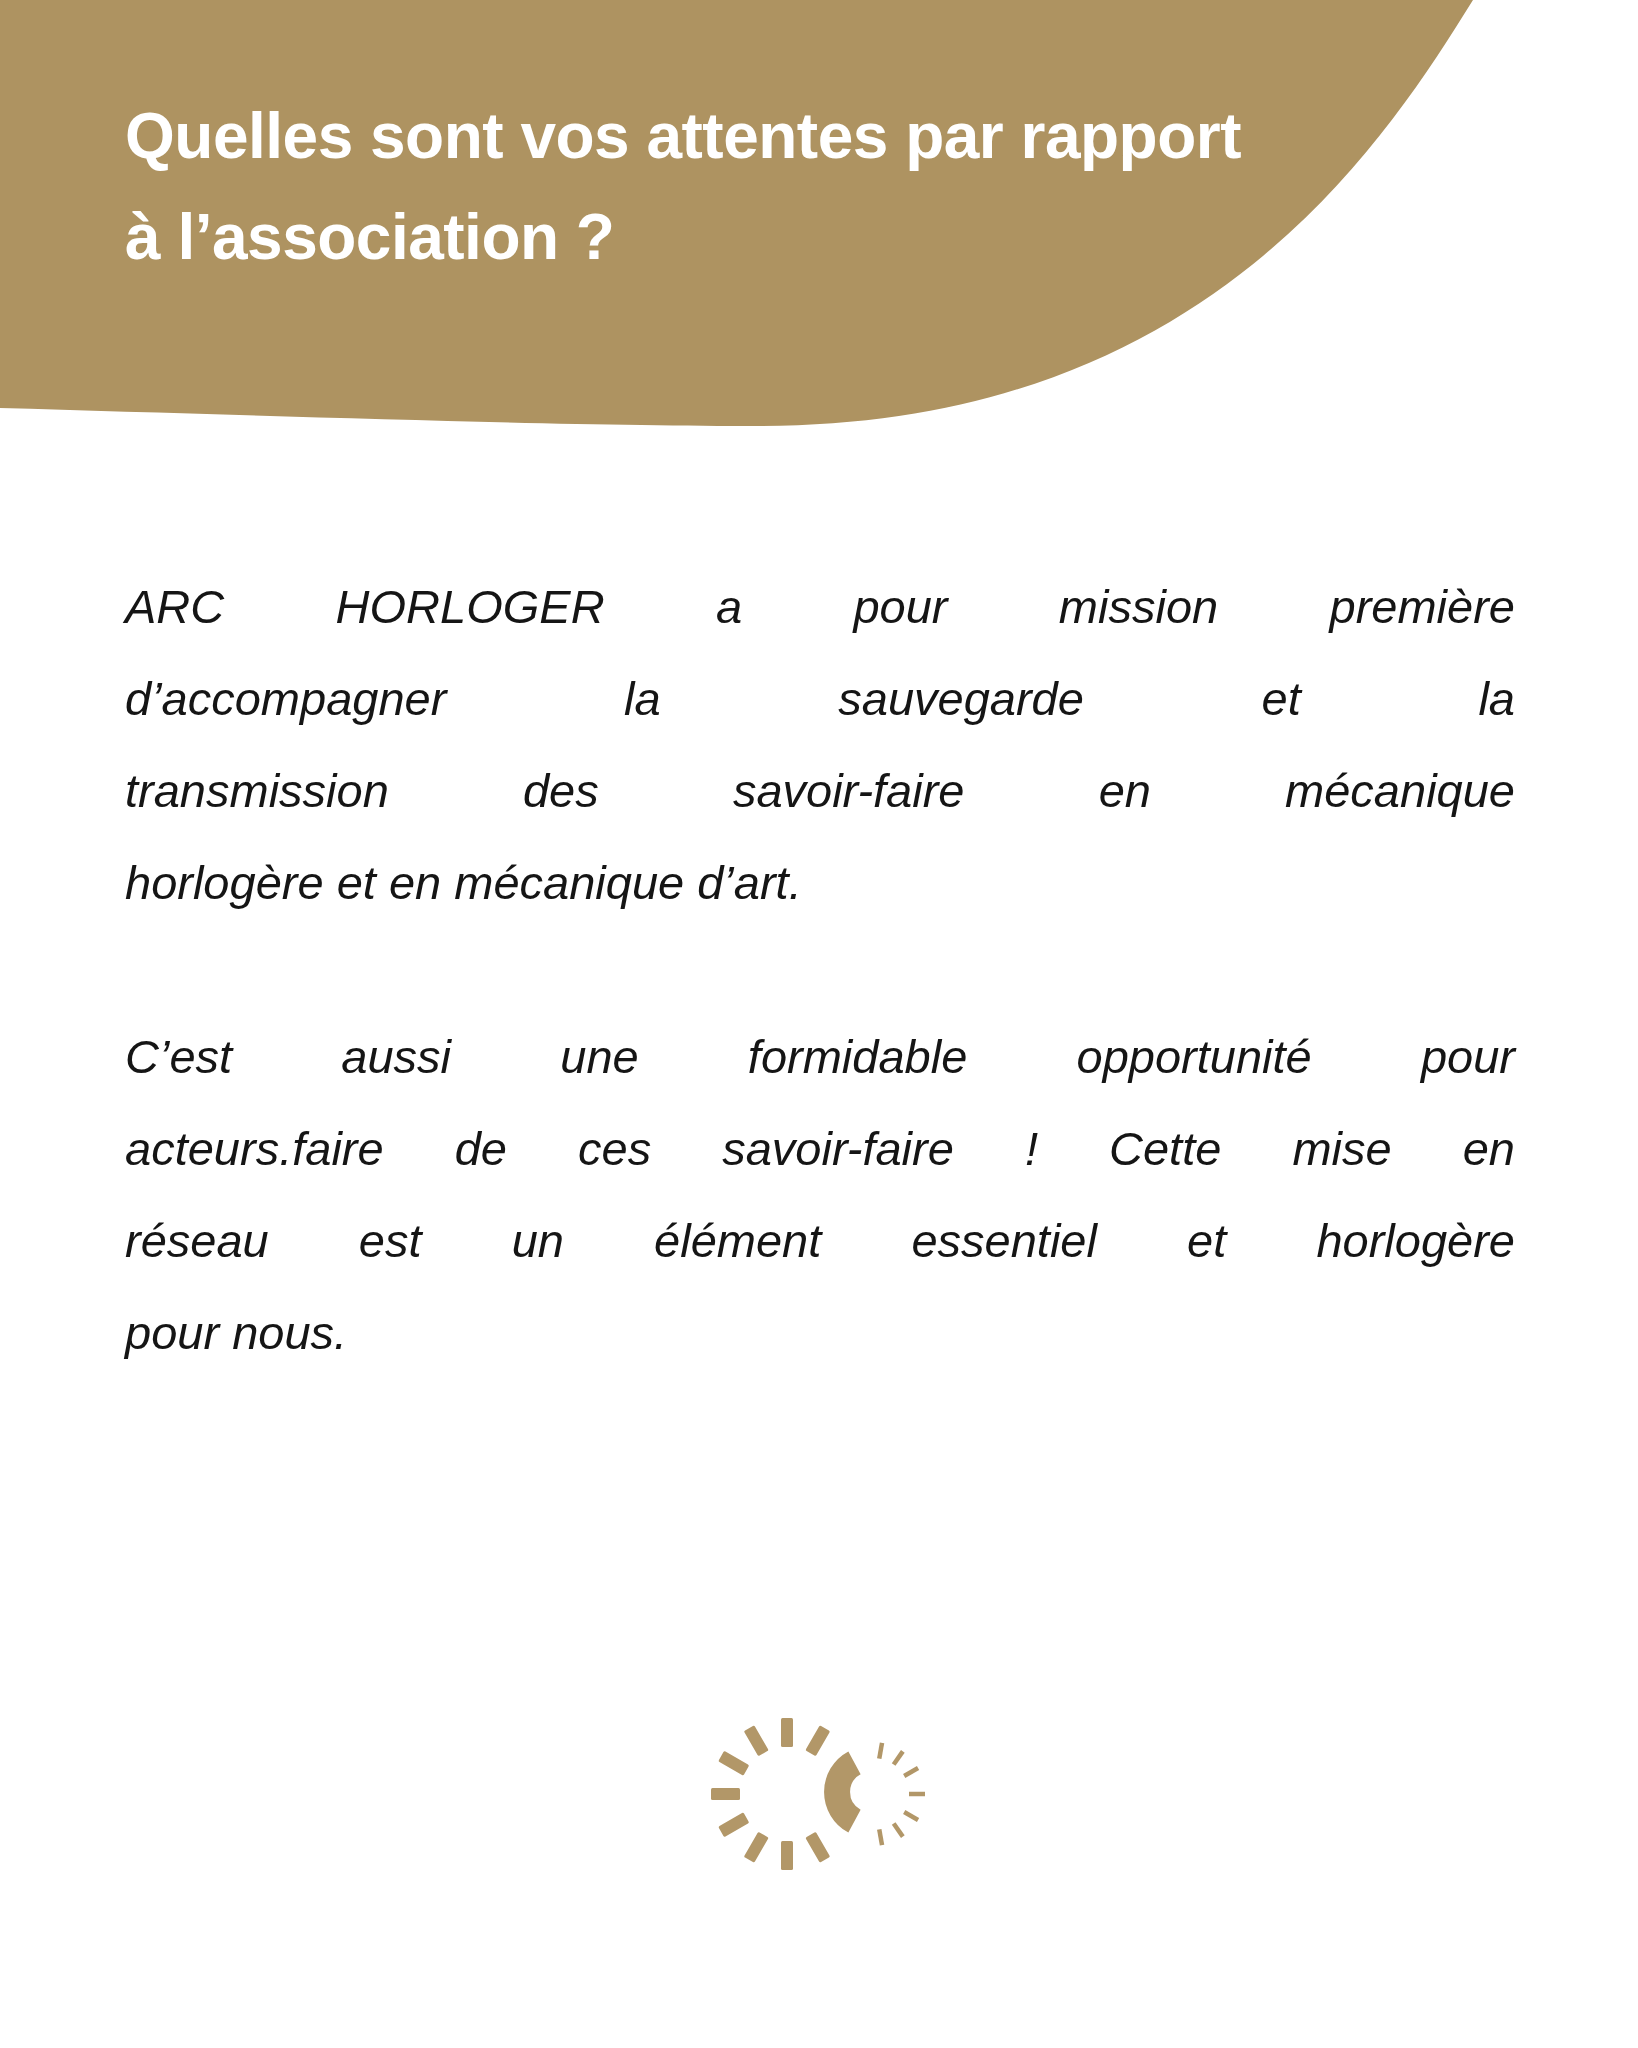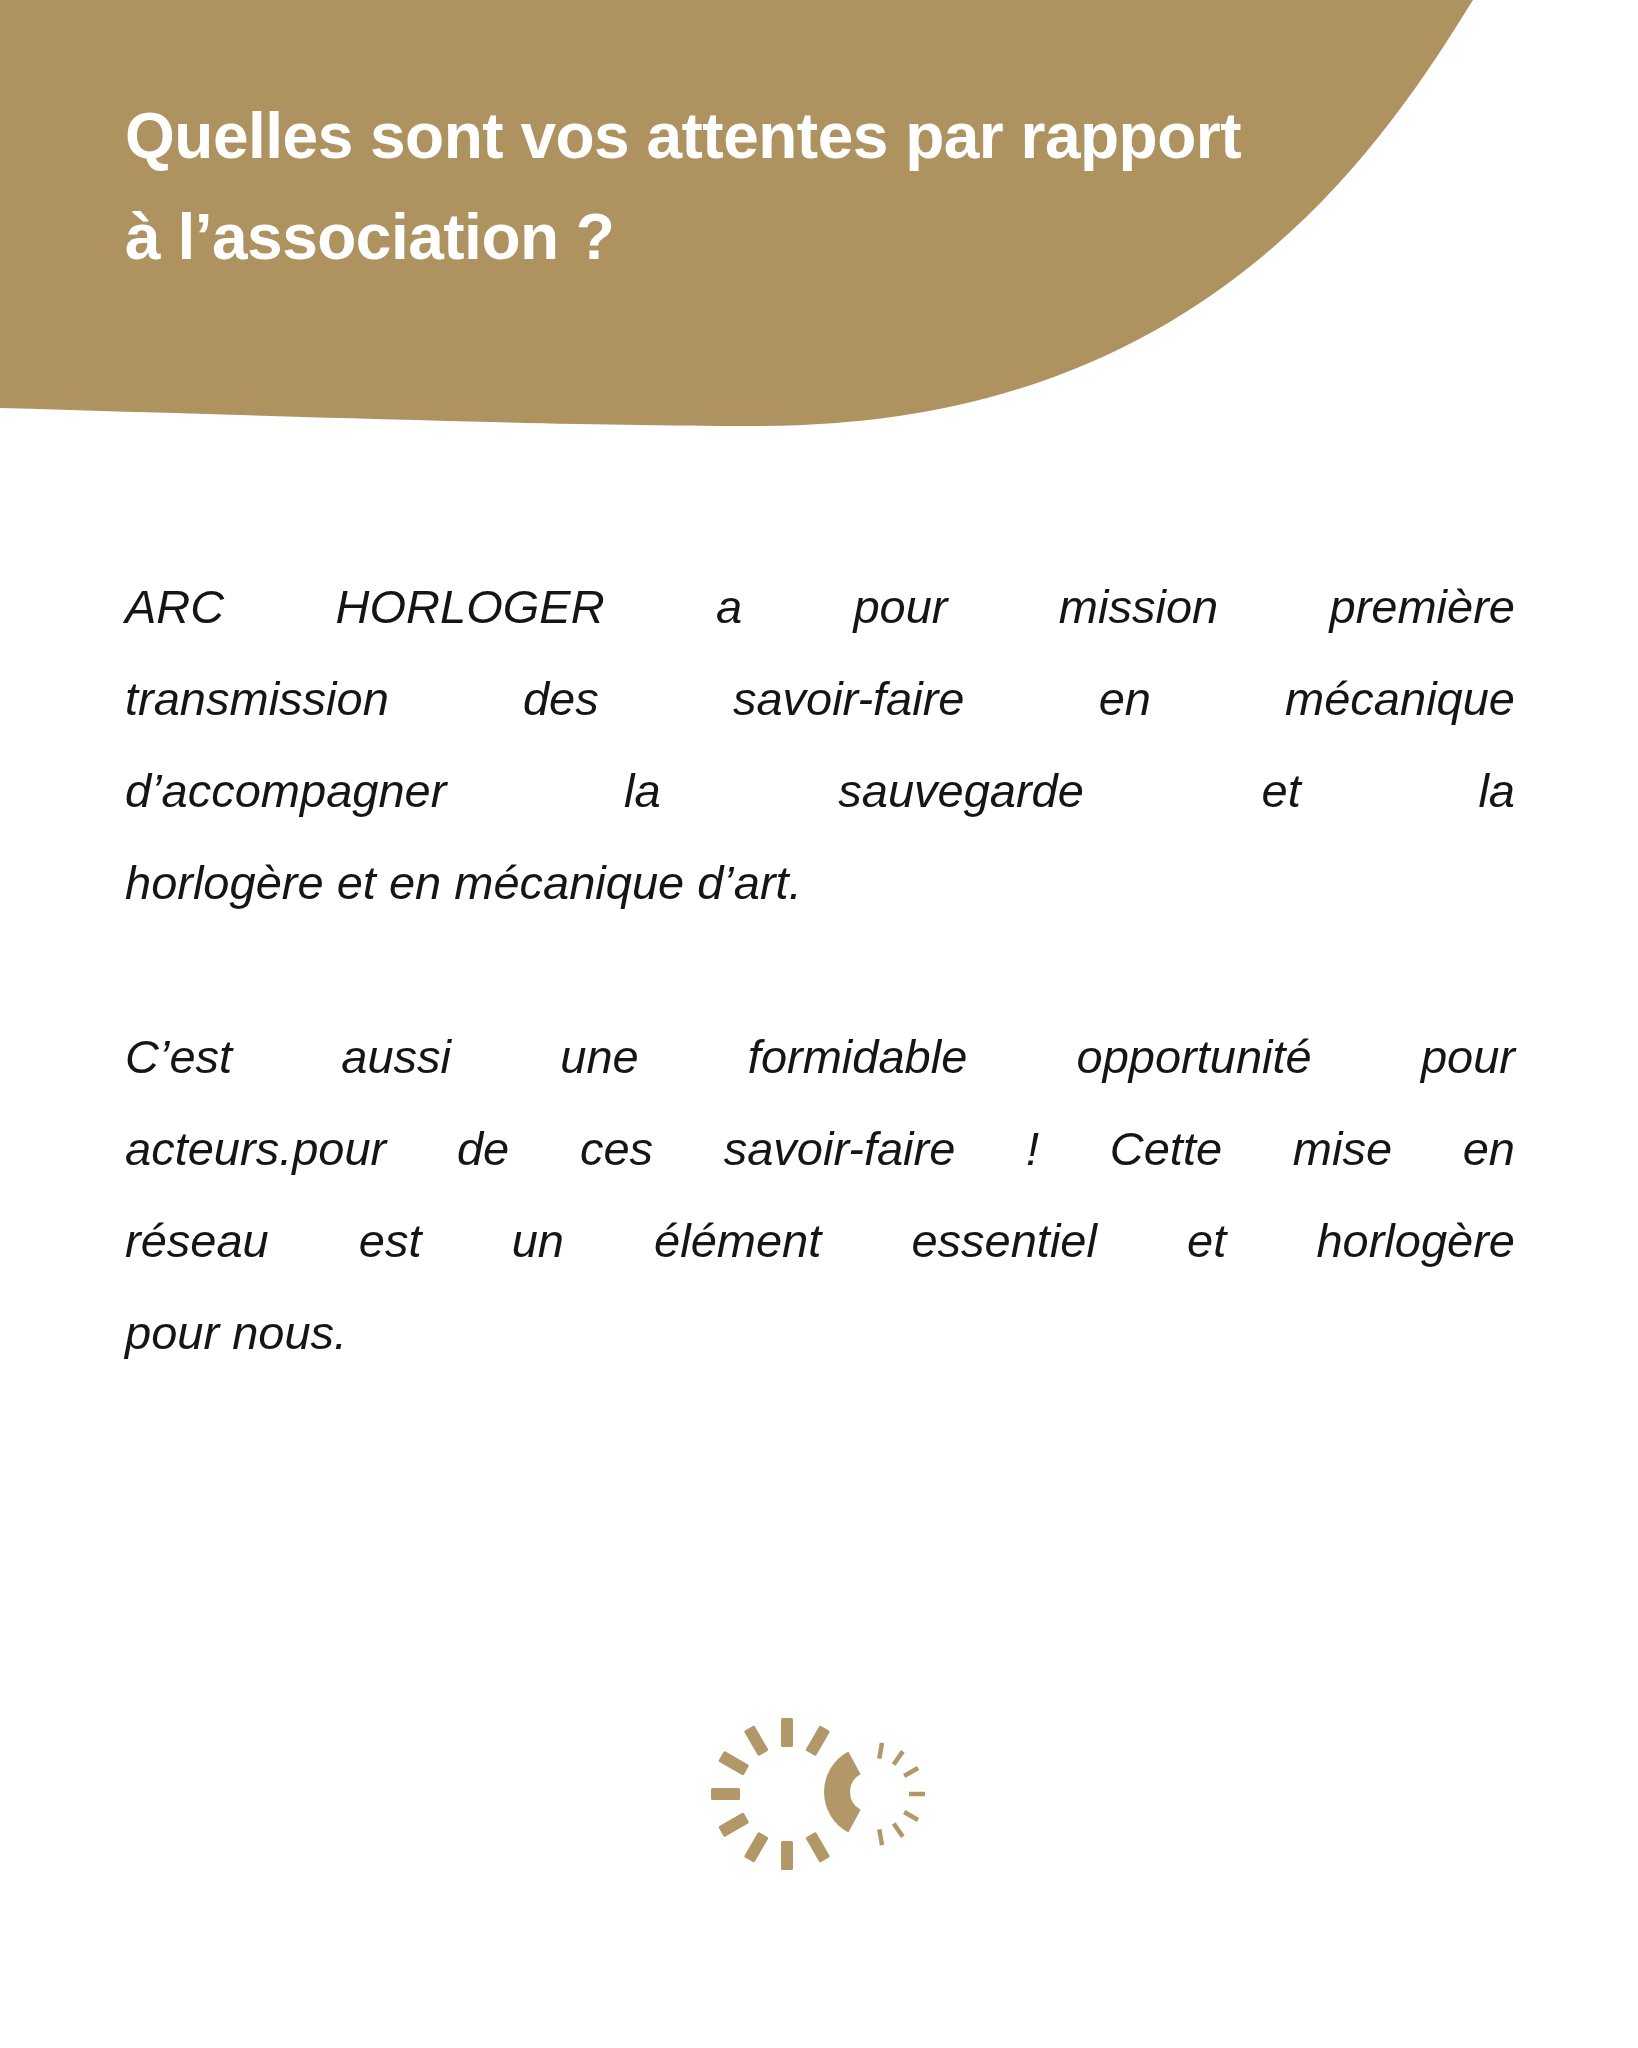--- a/index.html
+++ b/index.html
@@ -80,27 +80,27 @@
   </svg>
 
   <h1 class="title">
       <span class="line">Quelles sont vos attentes par rapport</span>
       <span class="line">à l’association ?</span>
     </h1>
 
   <div class="content">
       <div class="para">
         <span class="line j">ARC HORLOGER a pour mission première</span>
+        <span class="line j">d’accompagner la sauvegarde et la</span>
         <span class="line j">transmission des savoir-faire en mécanique</span>
-        <span class="line j">d’accompagner la sauvegarde et la</span>
         <span class="line">horlogère et en mécanique d’art.</span>
       </div>
       <div class="para">
         <span class="line j">C’est aussi une formidable opportunité pour</span>
-        <span class="line j">acteurs.pour de ces savoir-faire ! Cette mise en</span>
+        <span class="line j">acteurs.faire de ces savoir-faire ! Cette mise en</span>
         <span class="line j">réseau est un élément essentiel et horlogère</span>
         <span class="line">pour nous.</span>
       </div>
     </div>
 
   <div class="logo">
     <svg viewBox="0 0 232 160" aria-hidden="true">
 
       <g>
         <rect class="big-ray" transform="translate(84,80) rotate(0)" x="-6" y="-76" width="12" height="29" rx="1.5"></rect>

